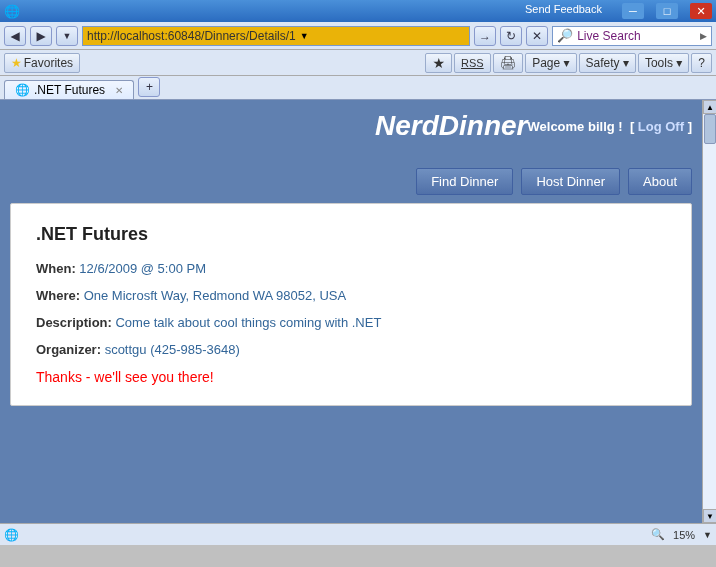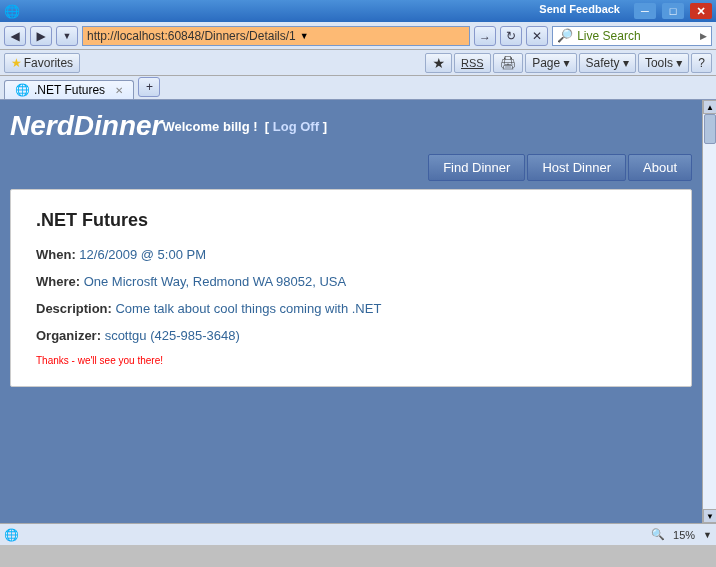--- a/index.html
+++ b/index.html
@@ -9,21 +9,21 @@
     .title-bar {
       background: linear-gradient(to bottom, #4a90d9, #2a6bbf);
       height: 22px;
       display: flex;
       align-items: center;
       justify-content: space-between;
       padding: 0 4px;
       color: white;
     }
     .title-bar-left { display: flex; align-items: center; gap: 4px; font-size: 12px; }
-    .title-bar-right { display: flex; gap: 6px; font-weight: bold; }
+    .title-bar-right { display: flex; gap: 12px; }
     .title-btn {
       width: 22px; height: 16px;
       display: flex; align-items: center; justify-content: center;
       font-size: 11px; cursor: pointer; border-radius: 2px;
       color: white;
     }
     .title-btn.min { background: #5599dd; }
     .title-btn.max { background: #5599dd; }
     .title-btn.close { background: #cc3322; }
 
@@ -44,35 +44,35 @@
       width: 22px; height: 20px;
       display: flex; align-items: center; justify-content: center;
       cursor: pointer; font-size: 12px; color: #334;
     }
     .address-input {
       flex: 1;
       height: 20px;
       border: 1px solid #7899cc;
       padding: 0 4px;
       font-size: 12px;
-      background: #fdba74;
+      background: #eab308;
       display: flex; align-items: center;
     }
     .search-box {
       width: 160px;
       height: 20px;
       border: 1px solid #7899cc;
       background: white;
       display: flex; align-items: center;
       padding: 0 4px;
       font-size: 12px;
       color: #888;
       gap: 4px;
     }
-    .search-box-inner { flex: 1; font-size: 12px; color: #4d7c0f; }
+    .search-box-inner { flex: 1; font-size: 12px; color: #701a75; }
 
     
     .toolbar {
       background: #dce6f5;
       height: 26px;
       display: flex;
       align-items: center;
       padding: 2px 4px;
       gap: 2px;
       border-bottom: 1px solid #aaa;
@@ -121,41 +121,41 @@
     }
 
     
     .app-container {
       background: #6080b0;
       padding: 10px;
       height: 100%;
     }
     .app-header {
       display: flex;
-      justify-content: flex-start;
-      align-items: center;
-      margin-bottom: 12px;
+      justify-content: flex-end;
+      align-items: center;
+      margin-bottom: 26px;
     }
     .app-title {
       color: white;
       font-size: 28px;
       font-weight: bold;
       font-style: italic;
     }
     .welcome-text {
       color: white;
       font-size: 13px;
       font-weight: bold;
     }
     .welcome-text a { color: #ccddff; cursor: pointer; }
 
     .nav-buttons {
       display: flex;
       justify-content: flex-end;
-      gap: 2px;
+      gap: 8px;
       margin-bottom: 8px;
     }
     .nav-btn-app {
       background: linear-gradient(to bottom, #7090c0, #5070a8);
       border: 1px solid #4060a0;
       color: white;
       padding: 5px 14px;
       font-size: 13px;
       cursor: pointer;
       border-radius: 2px;
@@ -174,21 +174,21 @@
       color: #222;
       margin-bottom: 16px;
     }
     .dinner-field {
       margin-bottom: 12px;
       font-size: 13px;
       color: #333;
     }
     .dinner-field .label { font-weight: bold; }
     .dinner-field .value { color: #336699; }
-    .thanks-msg { color: red; font-size: 10px; margin-top: 8px; }
+    .thanks-msg { color: red; font-size: 14px; margin-top: 8px; }
 
     
     .status-bar {
       background: #dce6f5;
       height: 22px;
       display: flex;
       align-items: center;
       justify-content: space-between;
       padding: 0 4px;
       border-top: 1px solid #aaa;

